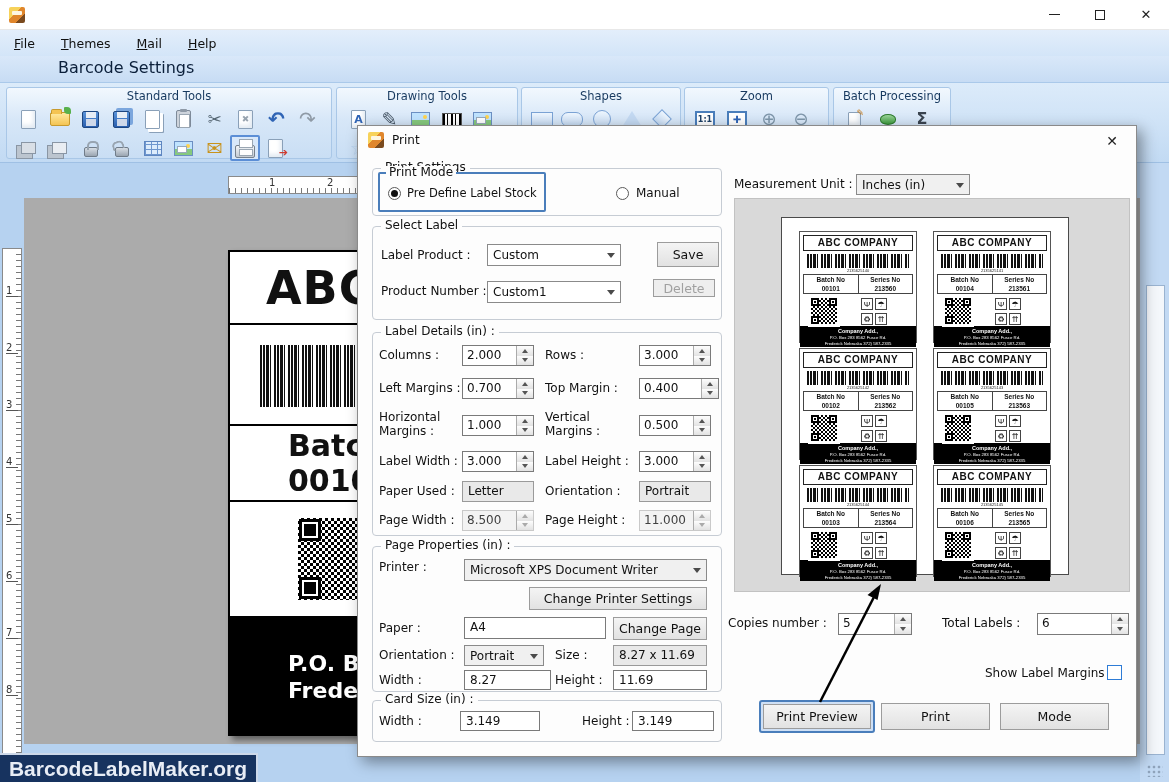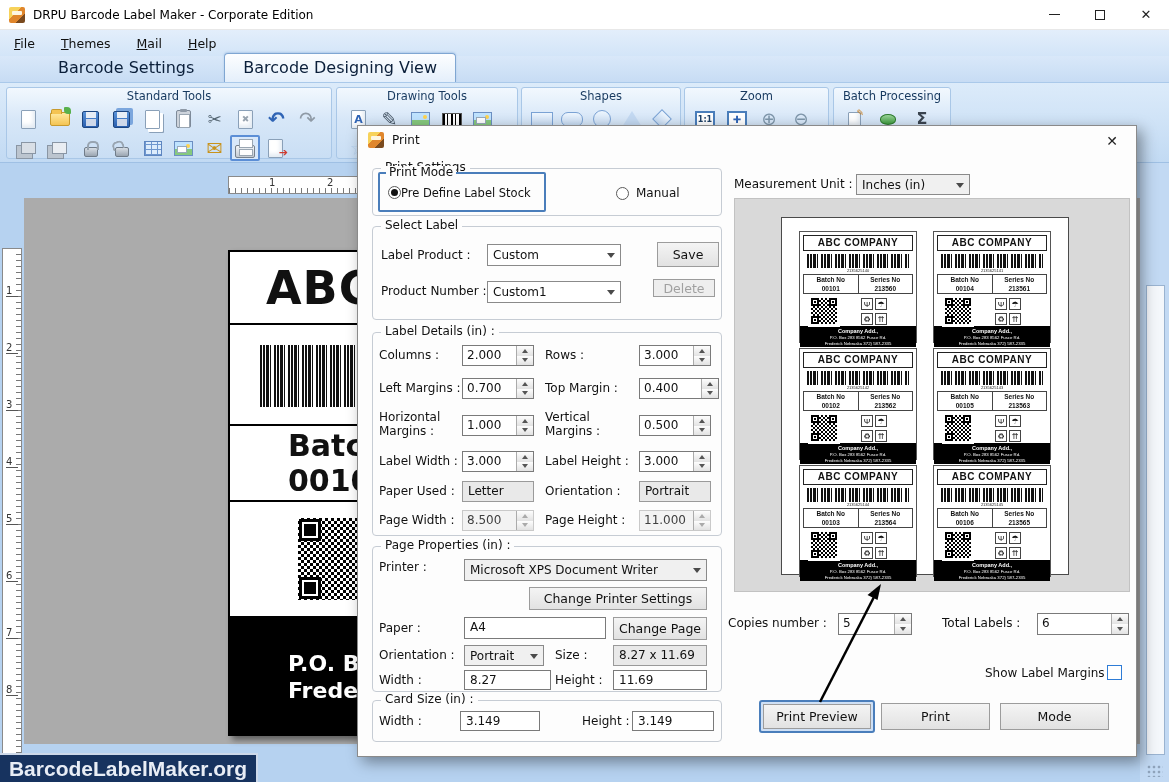--- a/index.html
+++ b/index.html
@@ -147,21 +147,20 @@
   .ml-foot{margin-top:auto;background:#000;color:#fff;text-align:center;height:27px;padding-top:2px}
   .ml-foot .a1{font-size:5.5px;line-height:7px;font-weight:bold}
   .ml-foot .a2{font-size:4.3px;line-height:6px}
   .arrowsvg{position:absolute;left:0;top:0;width:780px;height:632px;pointer-events:none}
 </style>
 </head>
 <body>
 
 <div class="abs titlebar">
   <span class="appicon"></span>
-  <span class="title-text">DRPU Barcode Label Maker - Corporate Edition</span>
   <div class="winbtns">
     <span class="winbtn">
         <span class="min-glyph"></span>
       </span>
     <span class="winbtn">
         <span class="max-glyph"></span>
       </span>
     <span class="winbtn">
         <span>✕</span>
       </span>
@@ -170,21 +169,20 @@
 
 <div class="abs menubar">
   <span class="menu-item">File</span>
   <span class="menu-item">Themes</span>
   <span class="menu-item">Mail</span>
   <span class="menu-item">Help</span>
 </div>
 
 <div class="abs tabrow">
   <span class="tab inactive">Barcode Settings</span>
-  <span class="tab active">Barcode Designing View</span>
 </div>
 
 <div class="abs toolbar">
   <div class="grp-tb" style="left:6px;top:4px;width:326px;height:72px">
     <div class="gtitle">Standard Tools</div>
     <div class="tbrow">
       <span class="ic">
           <span class="pg"></span>
         </span>
       <span class="ic">
@@ -383,21 +381,21 @@
   </div>
   <div class="dlg-close">
       <span>✕</span>
     </div>
 
   <div class="grp" style="left:14px;top:42px;width:350px;height:48px">
     <span class="leg">Print Settings</span>
   </div>
   <div class="bluebox" style="left:20px;top:46px;width:168px;height:40px;background:#fdfdfd">
     <span class="lbl" style="left:6px;top:-8px;background:#fdfdfd;padding:0 3px">Print Mode</span>
-    <div style="display:flex;margin:12px 0 0 8px">
+    <div style="display:flex;align-items:center;gap:6px;margin:12px 0 0 8px">
       <span class="radio on"></span>
       <span style="font-size:11.5px">Pre Define Label Stock</span>
     </div>
   </div>
   <div class="abs" style="left:258px;top:60px;display:flex;align-items:center;gap:7px">
     <span class="radio"></span>
     <span>Manual</span>
   </div>
 
   <div class="grp" style="left:14px;top:100px;width:350px;height:94px">

